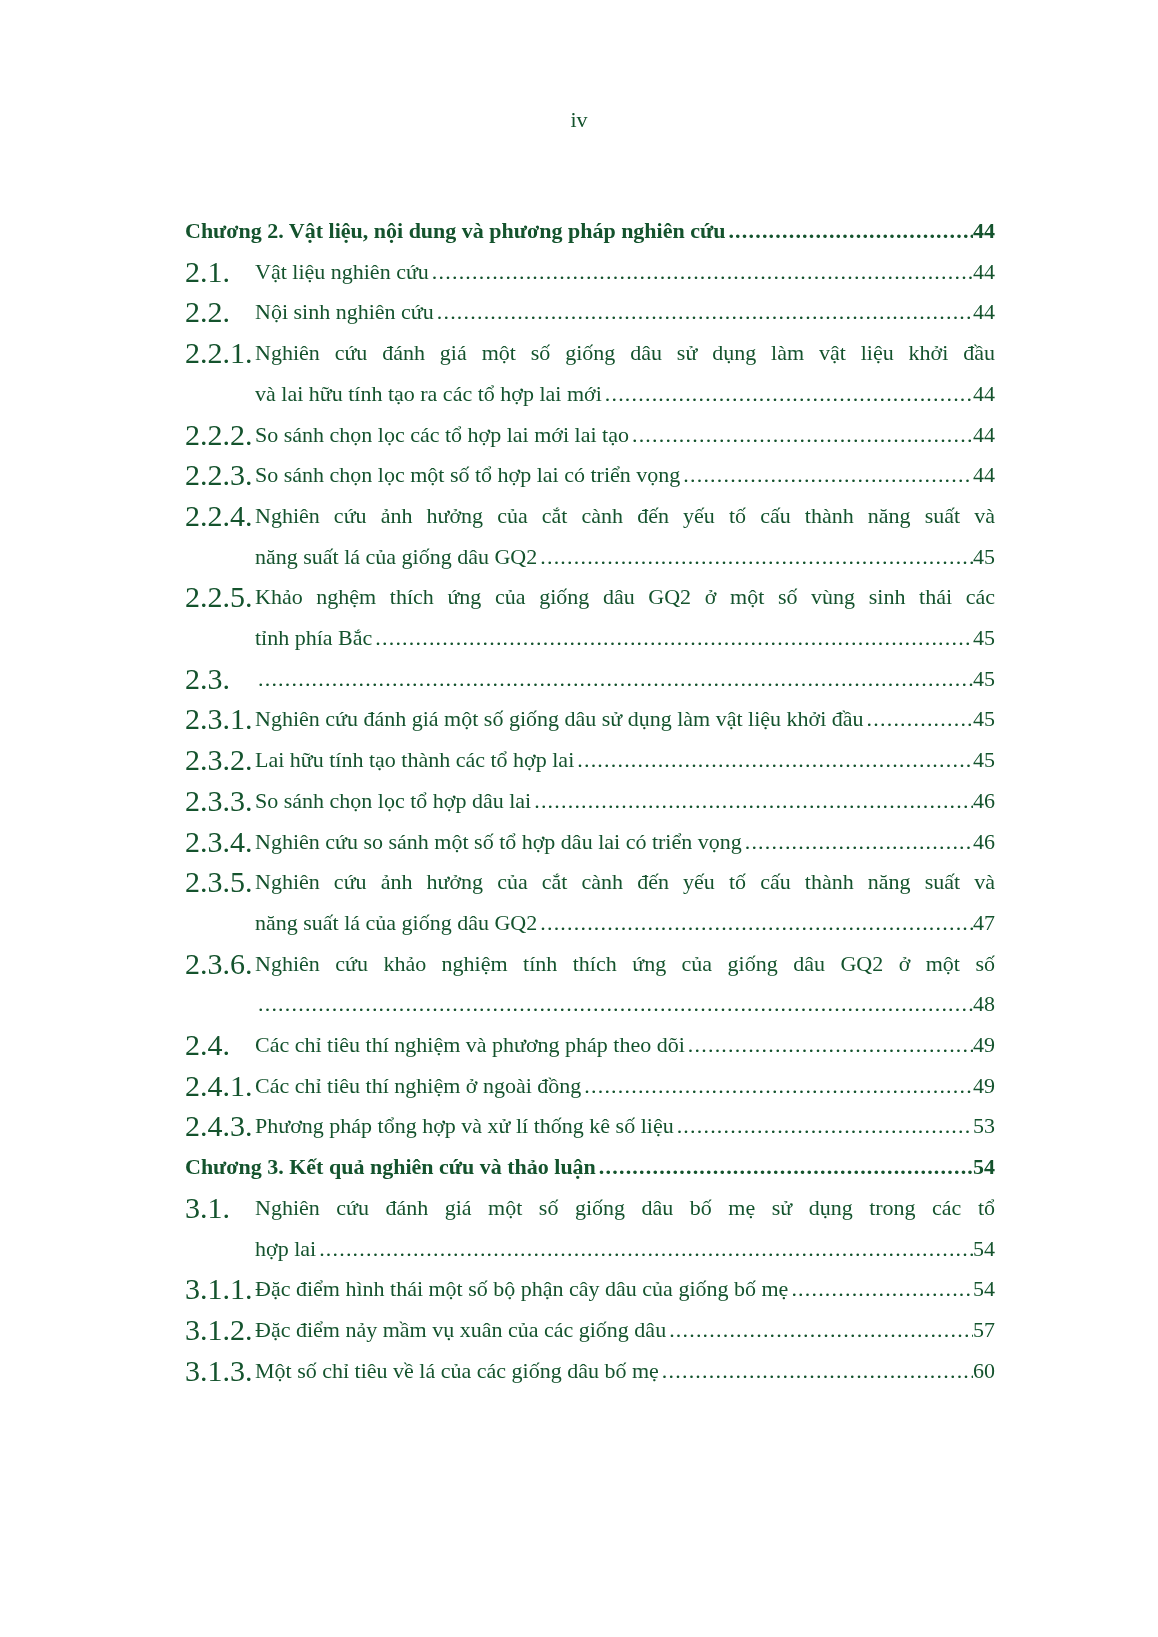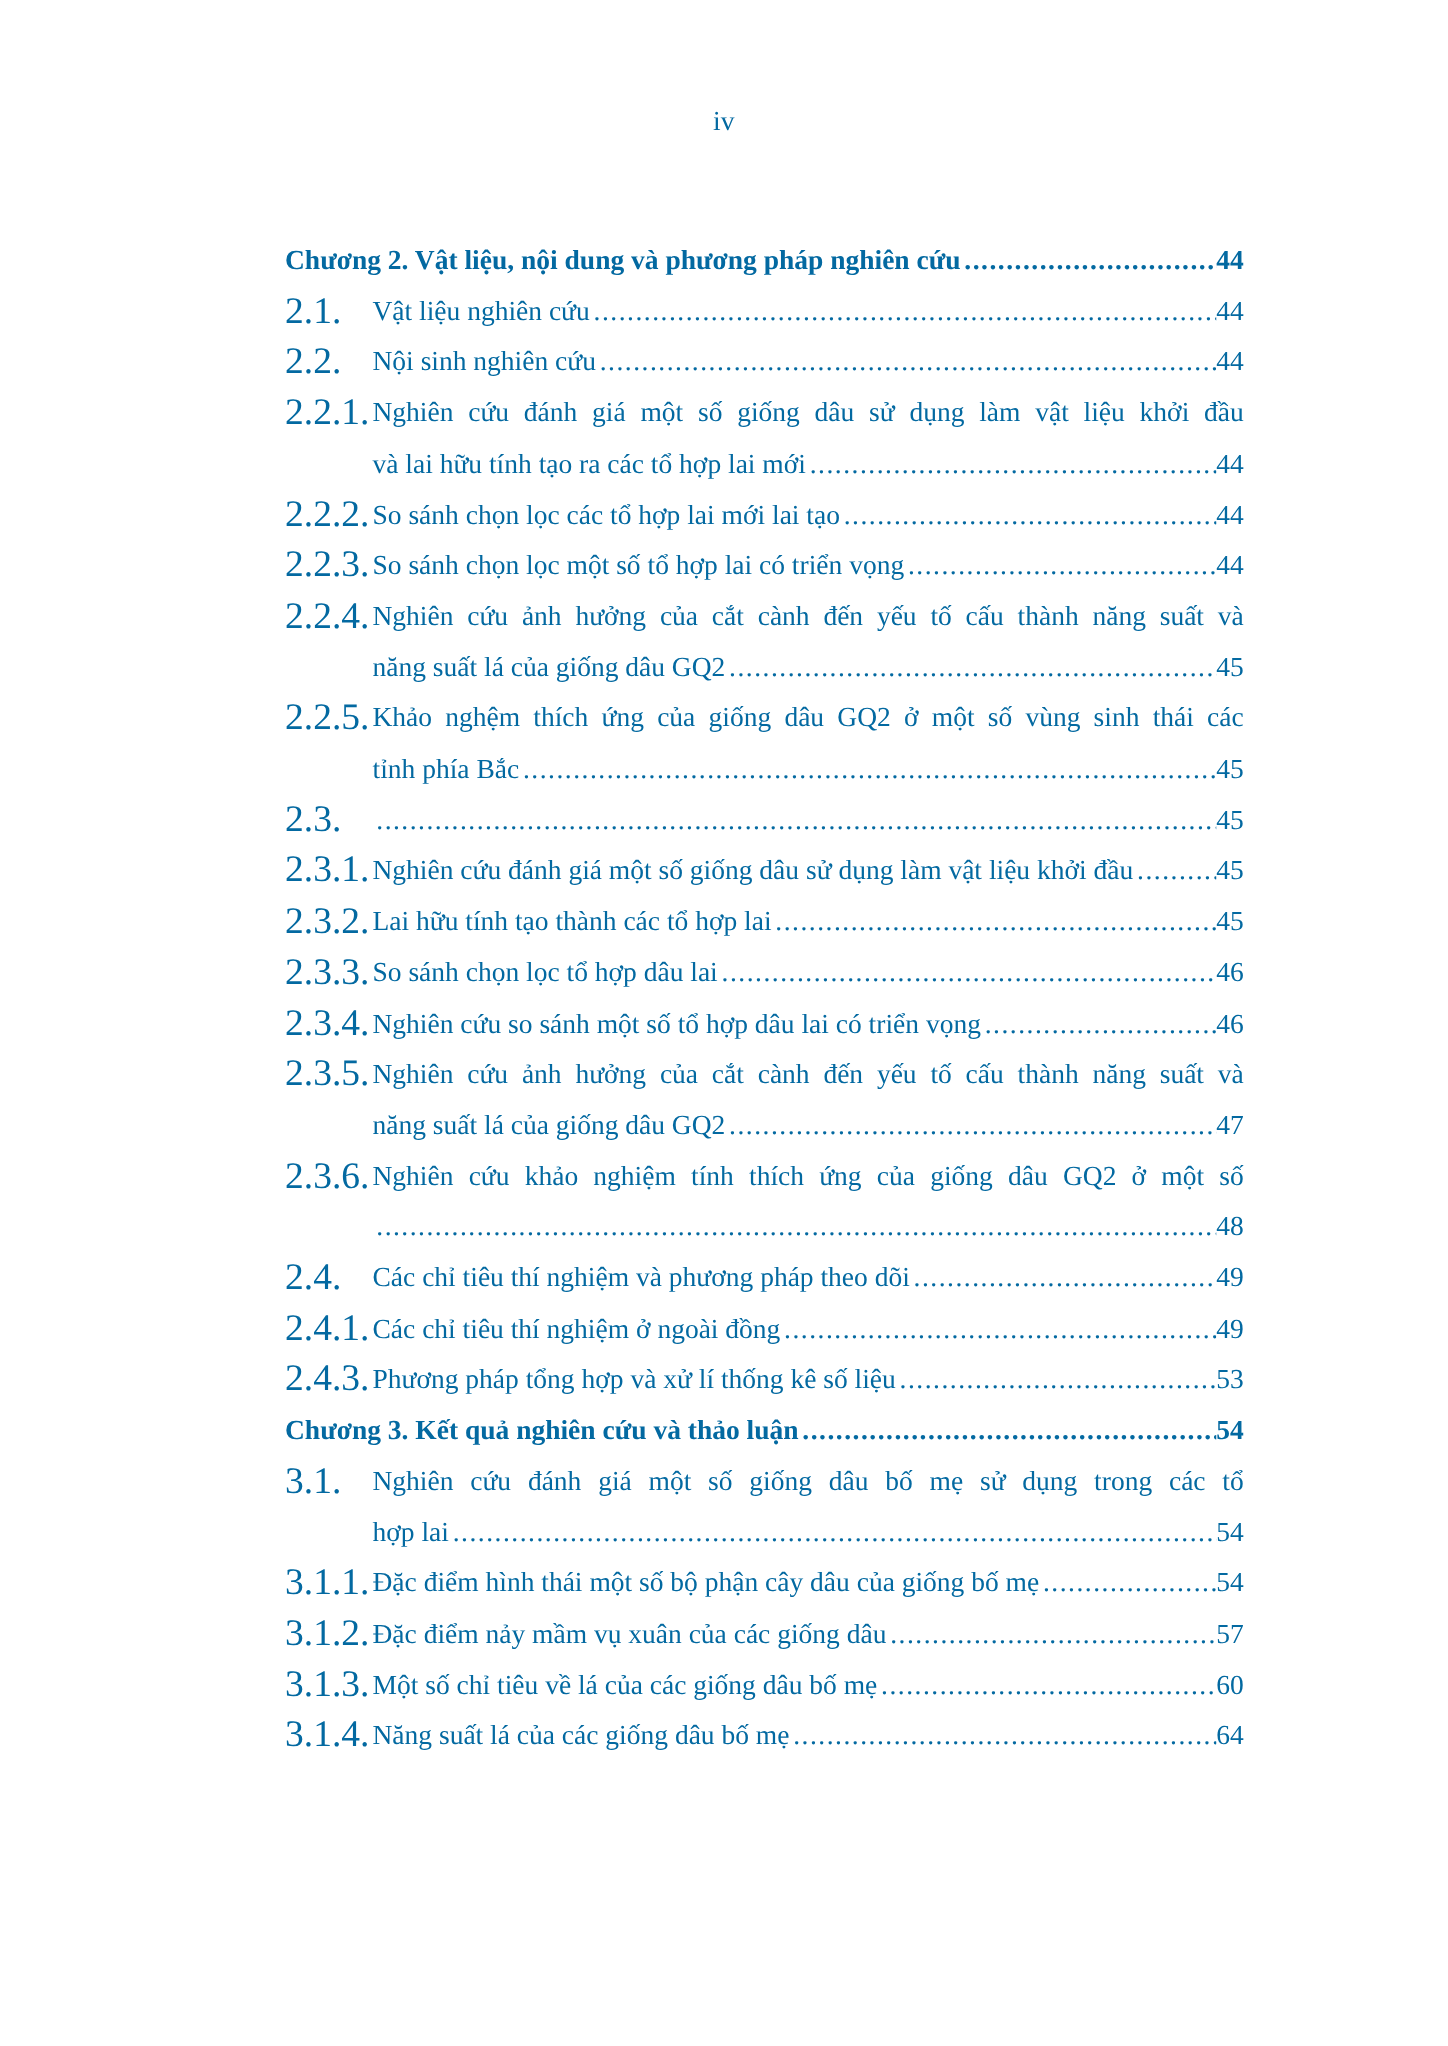--- a/index.html
+++ b/index.html
@@ -5,40 +5,39 @@
   html, body {
     margin: 0;
     padding: 0;
     background: #ffffff;
   }
   .page {
     position: relative;
     width: 1158px;
     height: 1637px;
     background: #ffffff;
-    color: #0369a1;
+    color: #14532d;
     font-family: "Liberation Serif", "DejaVu Serif", serif;
     box-sizing: border-box;
-    padding-top: 84px;
+    padding-top: 107px;
     overflow: hidden;
   }
   .page-number {
     text-align: center;
     font-size: 22px;
     line-height: 26px;
   }
   .toc {
     margin-left: 185px;
     margin-right: 163px;
     margin-top: 78px;
   }
   .toc-row {
     display: grid;
     grid-template-columns: 70px 1fr;
-    margin-left: 43px;
   }
   .toc-row.chapter {
     display: block;
   }
   .toc-row.bold {
     font-weight: bold;
   }
   .toc-num {
     font-size: 30px;
     line-height: 40.7px;
@@ -309,24 +308,14 @@
       <div class="toc-row">
         <span class="toc-num">3.1.3.</span>
         <div class="toc-content">
           <div class="toc-line last">
             <span class="toc-text">Một số chỉ tiêu về lá của các giống dâu bố mẹ</span>
             <span class="leader"></span>
             <span class="toc-page">60</span>
           </div>
         </div>
       </div>
-      <div class="toc-row">
-        <span class="toc-num">3.1.4.</span>
-        <div class="toc-content">
-          <div class="toc-line last">
-            <span class="toc-text">Năng suất lá của các giống dâu bố mẹ</span>
-            <span class="leader"></span>
-            <span class="toc-page">64</span>
-          </div>
-        </div>
-      </div>
     </div>
 </div>
 
 </body></html>

